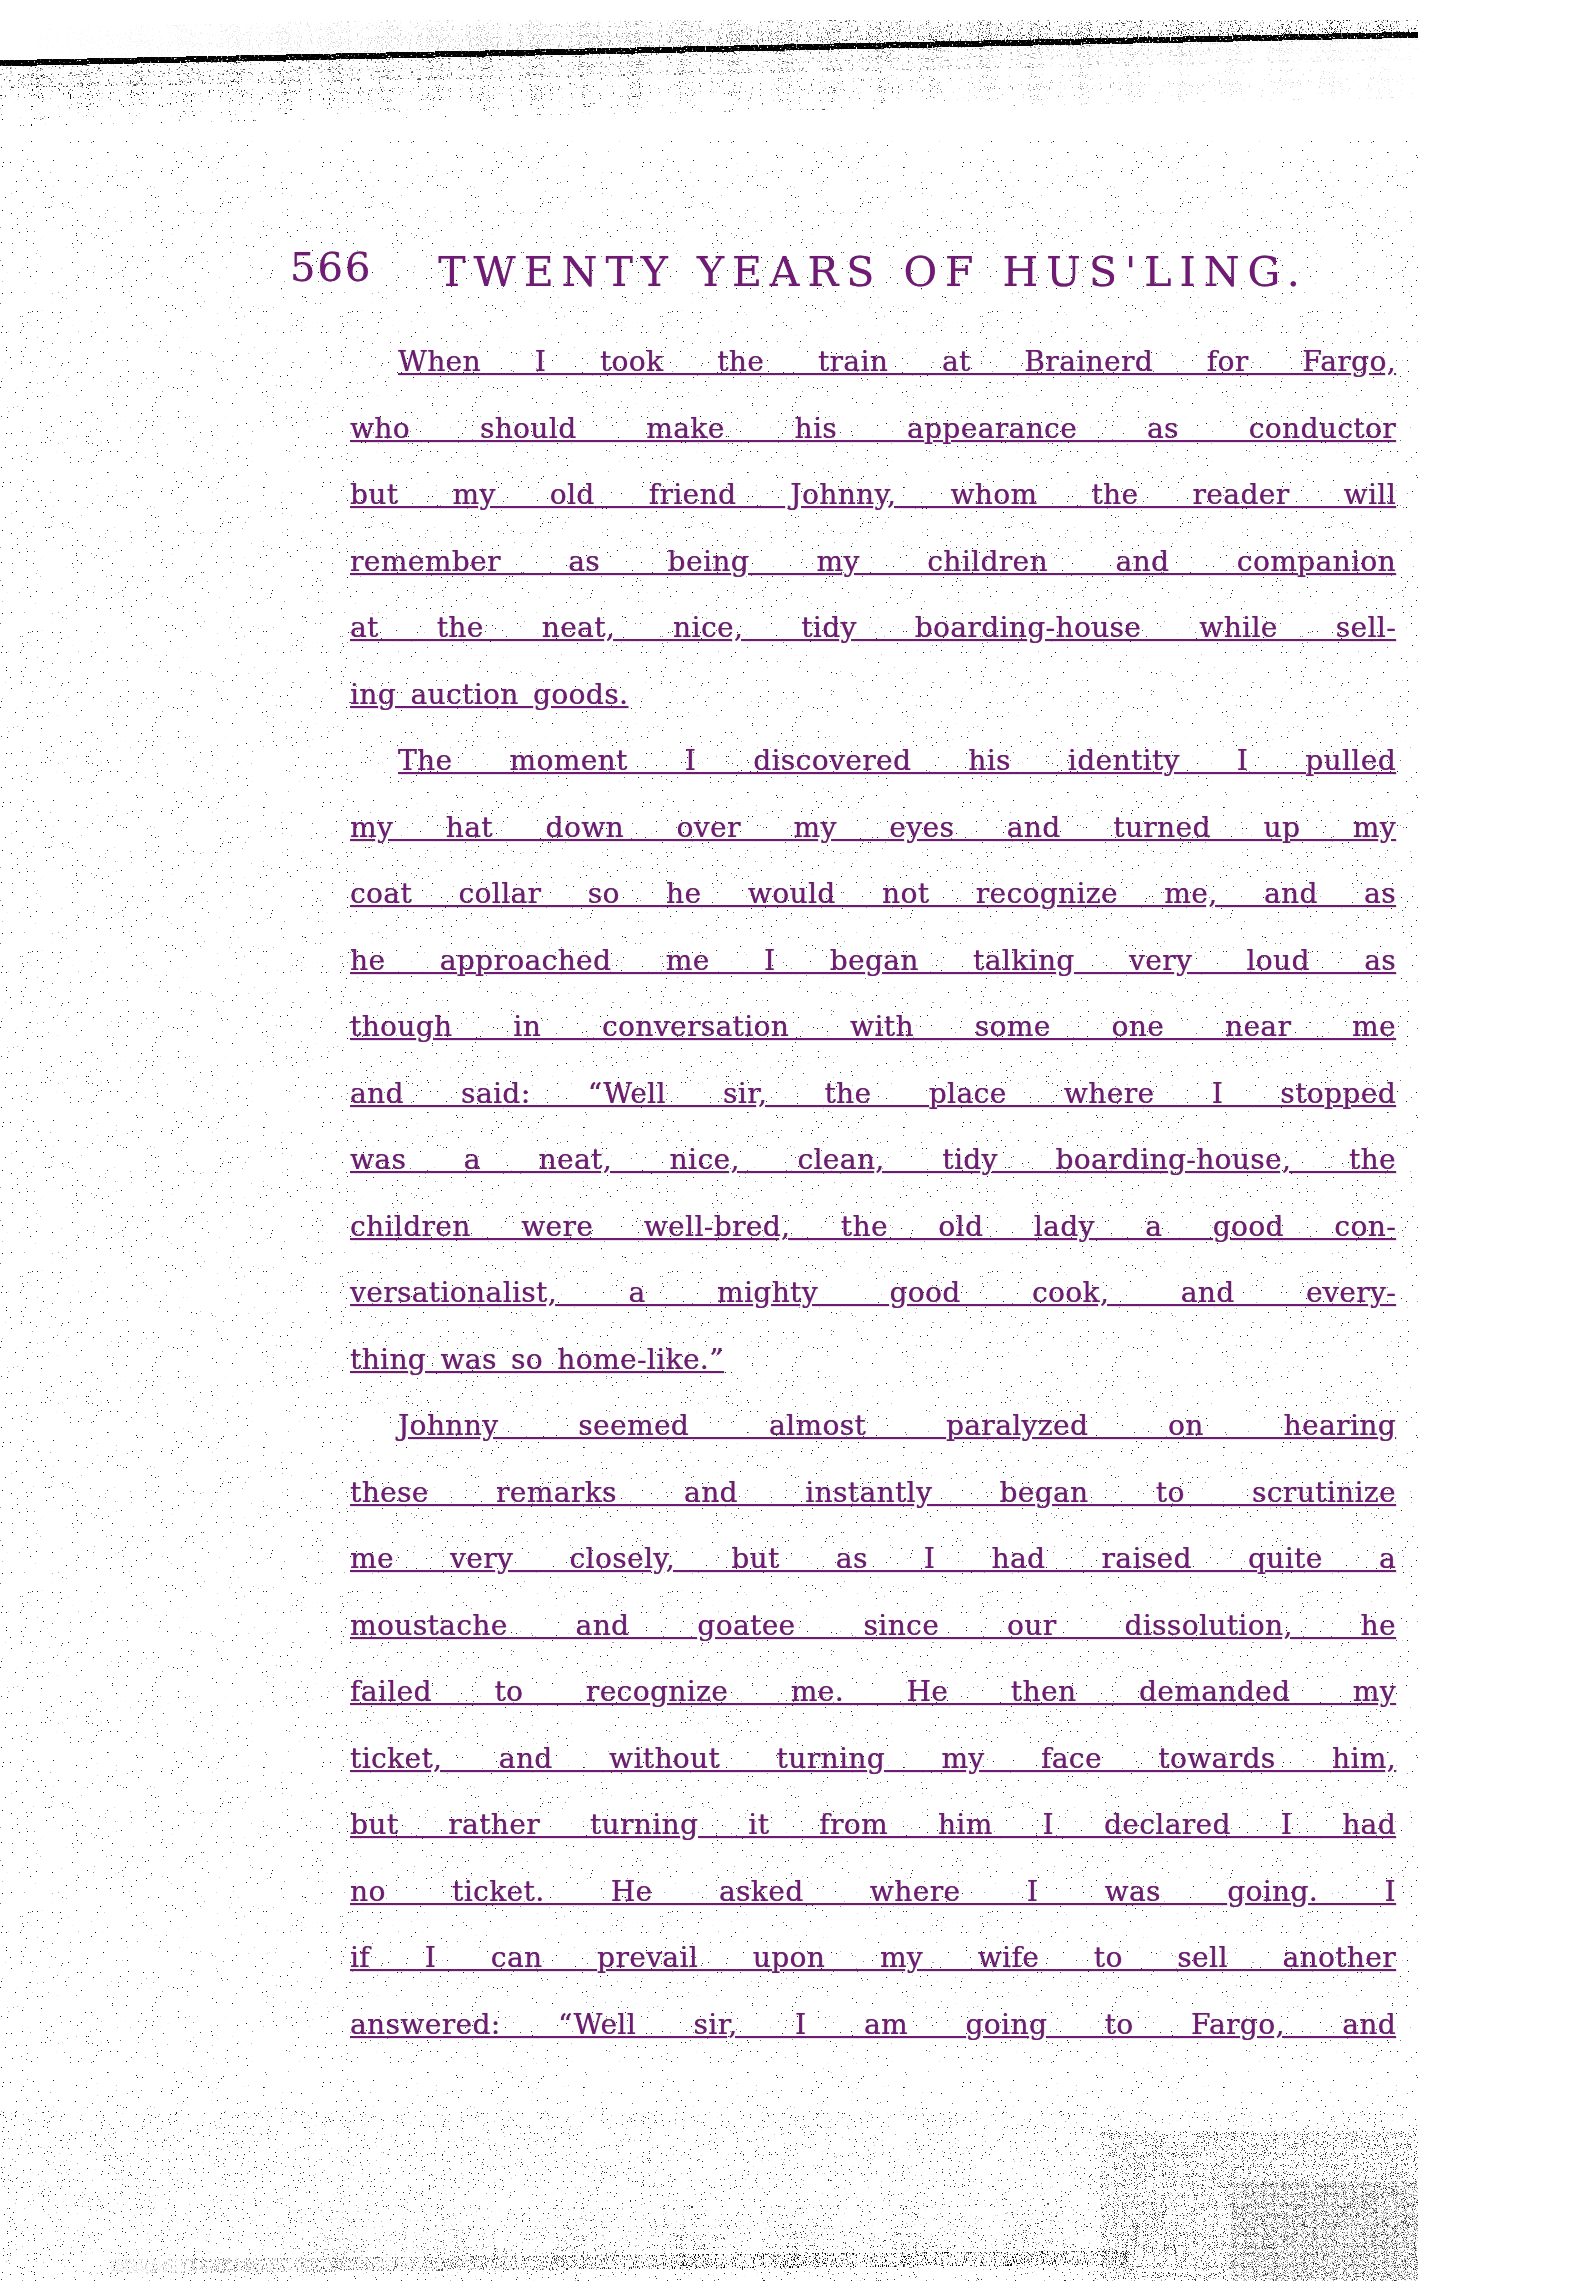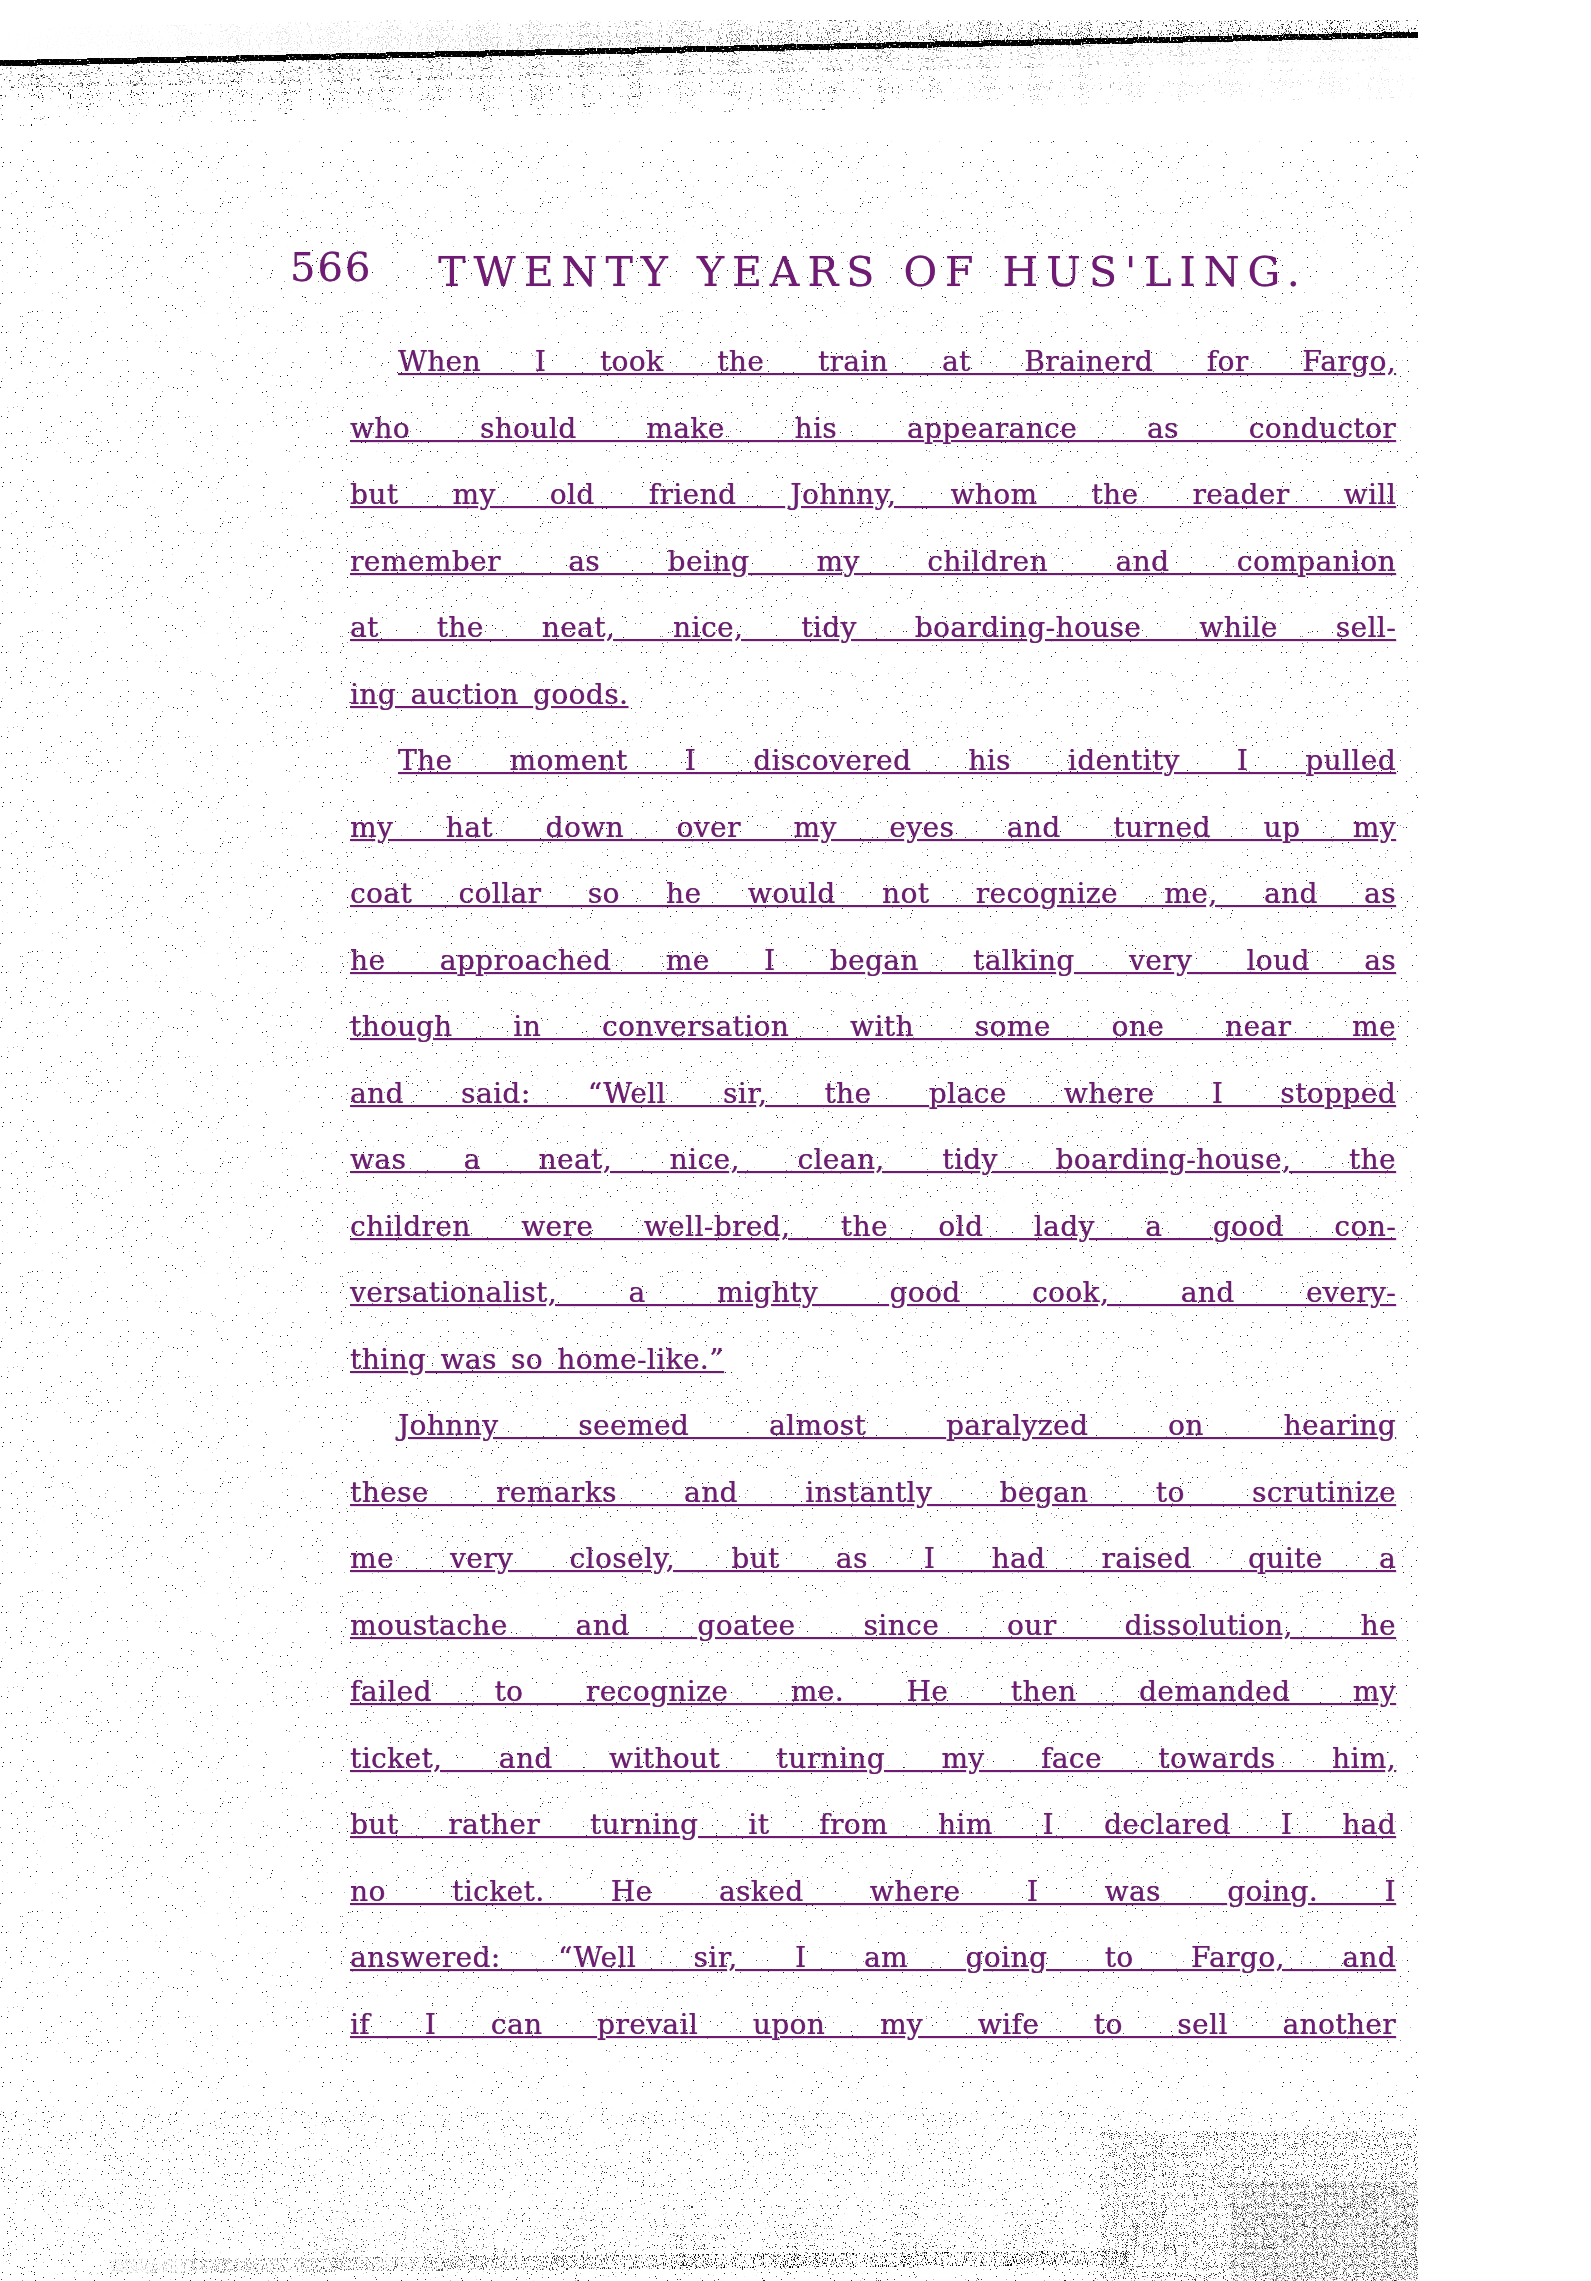--- a/index.html
+++ b/index.html
@@ -148,17 +148,17 @@
       <div class="line">versationalist, a mighty good cook, and every-</div>
       <div class="line no-just">thing was so home-like.”</div>
       <div class="line indent">Johnny seemed almost paralyzed on hearing</div>
       <div class="line">these remarks and instantly began to scrutinize</div>
       <div class="line">me very closely, but as I had raised quite a</div>
       <div class="line">moustache and goatee since our dissolution, he</div>
       <div class="line">failed to recognize me.  He then demanded my</div>
       <div class="line">ticket, and without turning my face towards him,</div>
       <div class="line">but rather turning it from him I declared I had</div>
       <div class="line">no ticket.  He asked where I was going.  I</div>
+      <div class="line">if I can prevail upon my wife to sell another</div>
       <div class="line">answered: “Well sir, I am going to Fargo, and</div>
-      <div class="line">if I can prevail upon my wife to sell another</div>
     </div>
 
 </div>
 
 </body></html>

